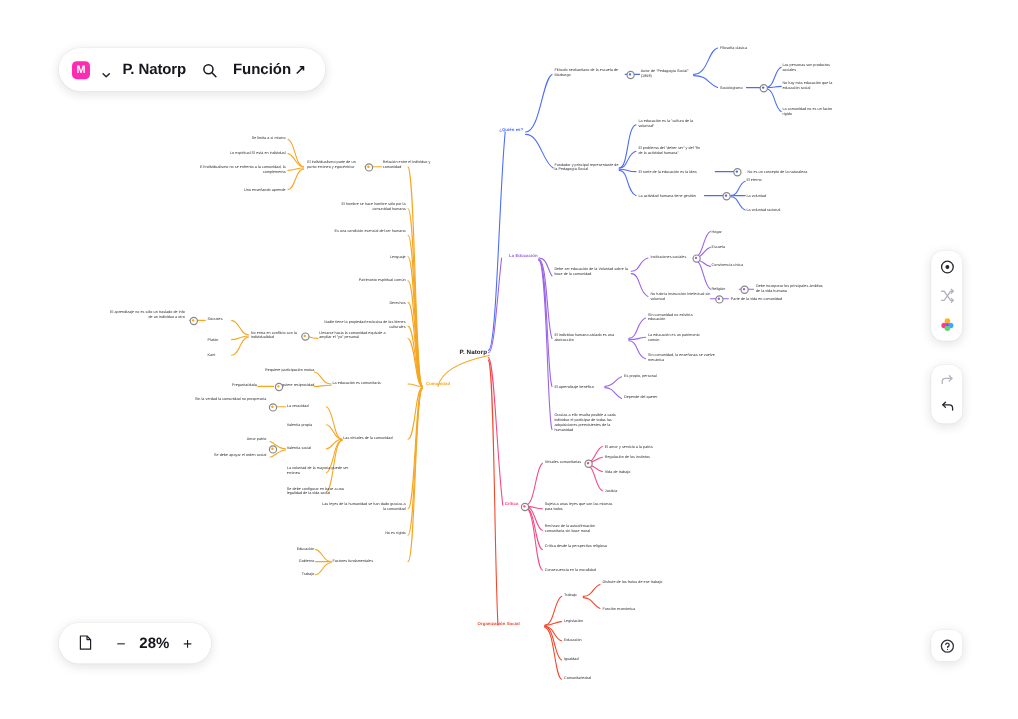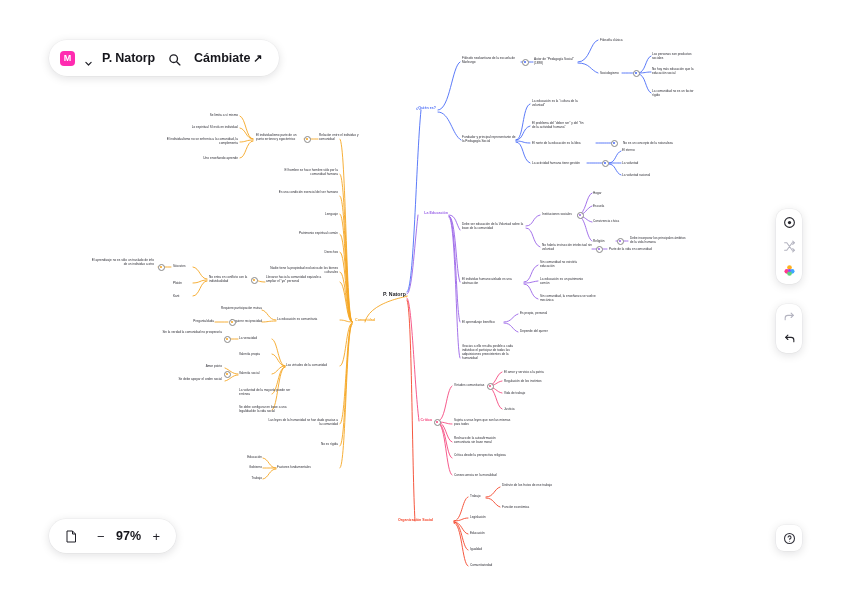--- a/index.html
+++ b/index.html
@@ -331,35 +331,35 @@
       </svg>
   </span>
   <span class="doctitle">P. Natorp</span>
   <span class="searchic">
     <svg viewBox="0 0 24 24" fill="none" stroke="currentColor" stroke-width="2.4" stroke-linecap="round">
         <circle cx="10.5" cy="10.5" r="7"></circle>
         <line x1="16" y1="16" x2="22" y2="22"></line>
       </svg>
   </span>
   <span class="cambiate">
-    <span>Cámbiate</span>
+    <span>Función</span>
     <span class="arr">↗</span>
   </span>
 </div>
 
 <div class="zoombar">
   <span class="pg">
     <svg viewBox="0 0 24 26" fill="none" stroke="currentColor" stroke-width="2" stroke-linejoin="round">
         <path d="M4 2 h11 l6 6 v16 H4 Z"></path>
         <path d="M15 2 v6 h6"></path>
       </svg>
   </span>
   <span class="zgroup">
     <span class="zbtn">−</span>
-    <span class="zval">97%</span>
+    <span class="zval">28%</span>
     <span class="zbtn">+</span>
   </span>
 </div>
 
 <div class="rtool a">
   <span class="ic">
     <svg viewBox="0 0 24 24" fill="none" stroke="#25252c" stroke-width="2">
         <circle cx="12" cy="12" r="9"></circle>
         <circle cx="12" cy="12" r="3" fill="#25252c" stroke="none"></circle>
       </svg>

